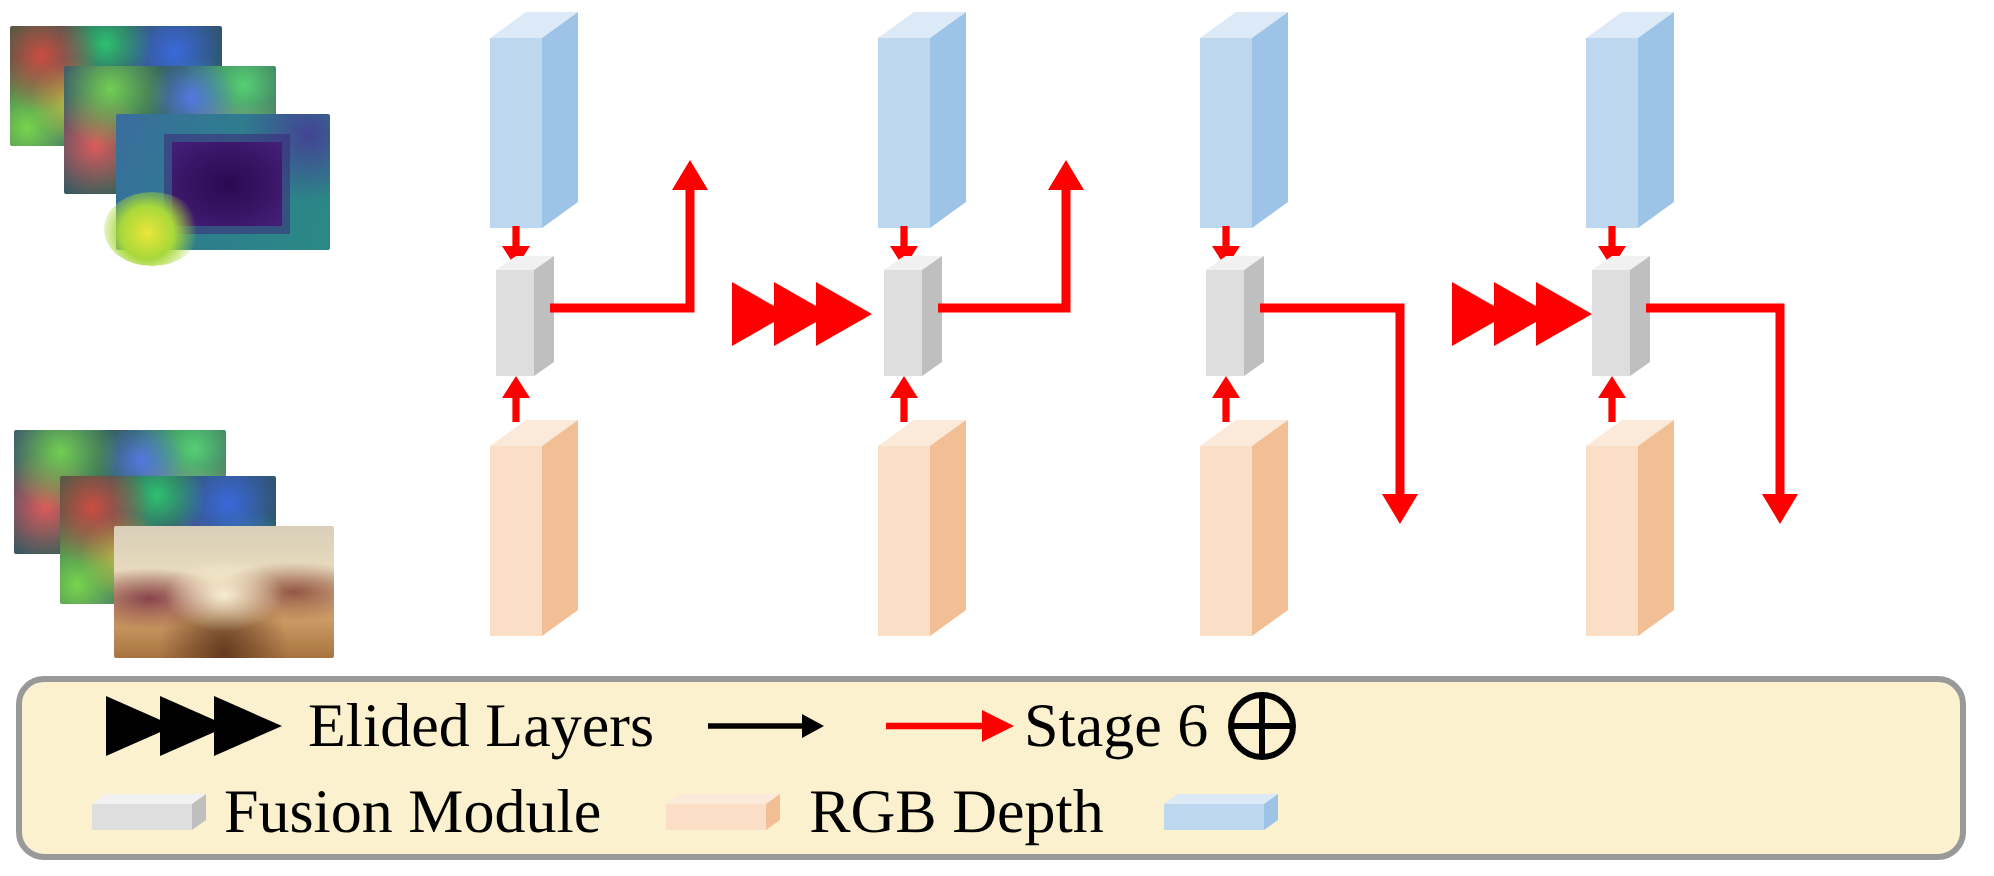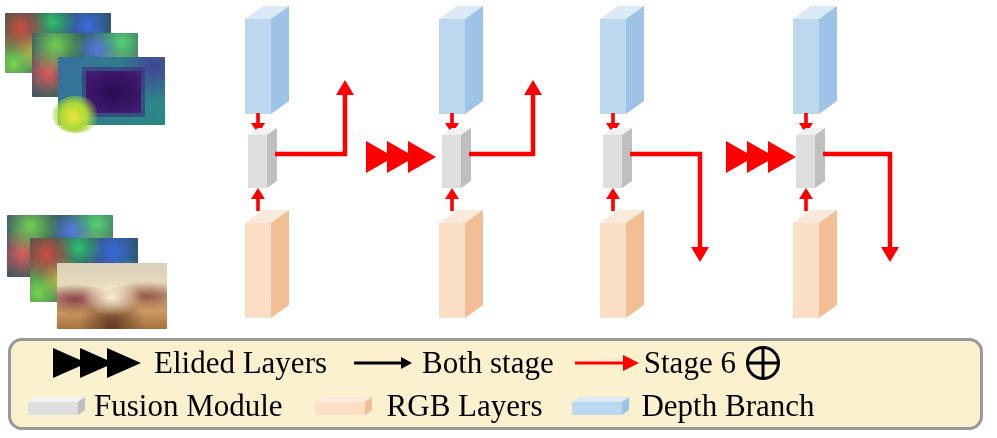--- a/index.html
+++ b/index.html
@@ -62,21 +62,21 @@
       radial-gradient(ellipse at 50% 96%, rgba(92,52,28,.9) 0%, rgba(92,52,28,0) 42%),
       linear-gradient(#d9cfb9 0%, #e7dabd 34%, #d2a26c 66%, #a87340 100%);
   }
   
   .legend{
     position:absolute;left:8px;top:338px;width:969px;height:86px;
     background:#fbf1cf;border:3px solid #999999;border-radius:14px;
   }
   .lg-row{display:flex;align-items:center;height:43px;}
   .lg-row1{padding-left:42px;text-align:center;}
-  .lg-row2{padding-left:17px;}
+  .lg-row2{padding-left:35px;}
   .lg-label{font-size:31px;color:#000;line-height:1;white-space:nowrap;}
   .lg-icon{display:inline-flex;align-items:center;}
   svg{display:block;}
 </style>
 </head>
 <body>
 
 <div class="abs" style="left:5px;top:13px;width:165px;height:115px;">
   <div class="img-tile noise-a" style="left:0;top:0;width:106px;height:60px;"></div>
   <div class="img-tile noise-b" style="left:27px;top:20px;width:106px;height:64px;"></div>
@@ -274,21 +274,20 @@
           <polygon points="54,0 54,30 88,15" fill="#000000"></polygon>
         </svg>
       </span>
     <span class="lg-label">Elided Layers</span>
     <span class="lg-icon" style="margin-left:27px;margin-right:10px;">
         <svg width="58" height="20" viewBox="0 0 58 20">
      <line x1="0" y1="10" x2="48" y2="10" stroke="#000000" stroke-width="2.8"></line>
      <polygon points="47,4 47,16 58,10" fill="#000000"></polygon>
         </svg>
       </span>
-    <span class="lg-label">Both stage</span>
     <span class="lg-icon" style="margin-left:21px;margin-right:5px;">
         <svg width="64" height="20" viewBox="0 0 64 20">
      <line x1="0" y1="10" x2="49" y2="10" stroke="#ff0000" stroke-width="3.2"></line>
      <polygon points="48,2 48,18 64,10" fill="#ff0000"></polygon>
         </svg>
       </span>
     <span class="lg-label">Stage 6</span>
     <span class="lg-icon" style="margin-left:8px;margin-right:7px;">
         <svg width="38" height="38" viewBox="0 0 38 38">
      <circle cx="19" cy="19" r="15.5" fill="none" stroke="#000000" stroke-width="3"></circle>
@@ -306,23 +305,22 @@
   </svg>
       </span>
     <span class="lg-label">Fusion Module</span>
     <span class="lg-icon" style="margin-left:32px;margin-right:15px;">
         <svg width="57" height="18" viewBox="0 0 57 18">
     <polygon points="0,5 7,0 57,0 50,5" fill="#fbe9da"></polygon>
     <polygon points="50,5 57,0 57,13 50,18" fill="#f2be93"></polygon>
     <polygon points="0,5 50,5 50,18 0,18" fill="#fadec6"></polygon>
   </svg>
       </span>
-    <span class="lg-label">RGB Layers</span>
+    <span class="lg-label">RGB Depth</span>
     <span class="lg-icon" style="margin-left:30px;margin-right:12px;">
         <svg width="57" height="18" viewBox="0 0 57 18">
     <polygon points="0,5 7,0 57,0 50,5" fill="#dce9f7"></polygon>
     <polygon points="50,5 57,0 57,13 50,18" fill="#9dc3e6"></polygon>
     <polygon points="0,5 50,5 50,18 0,18" fill="#bdd7ee"></polygon>
   </svg>
       </span>
-    <span class="lg-label">Depth Branch</span>
   </div>
 </div>
 
 </body></html>

